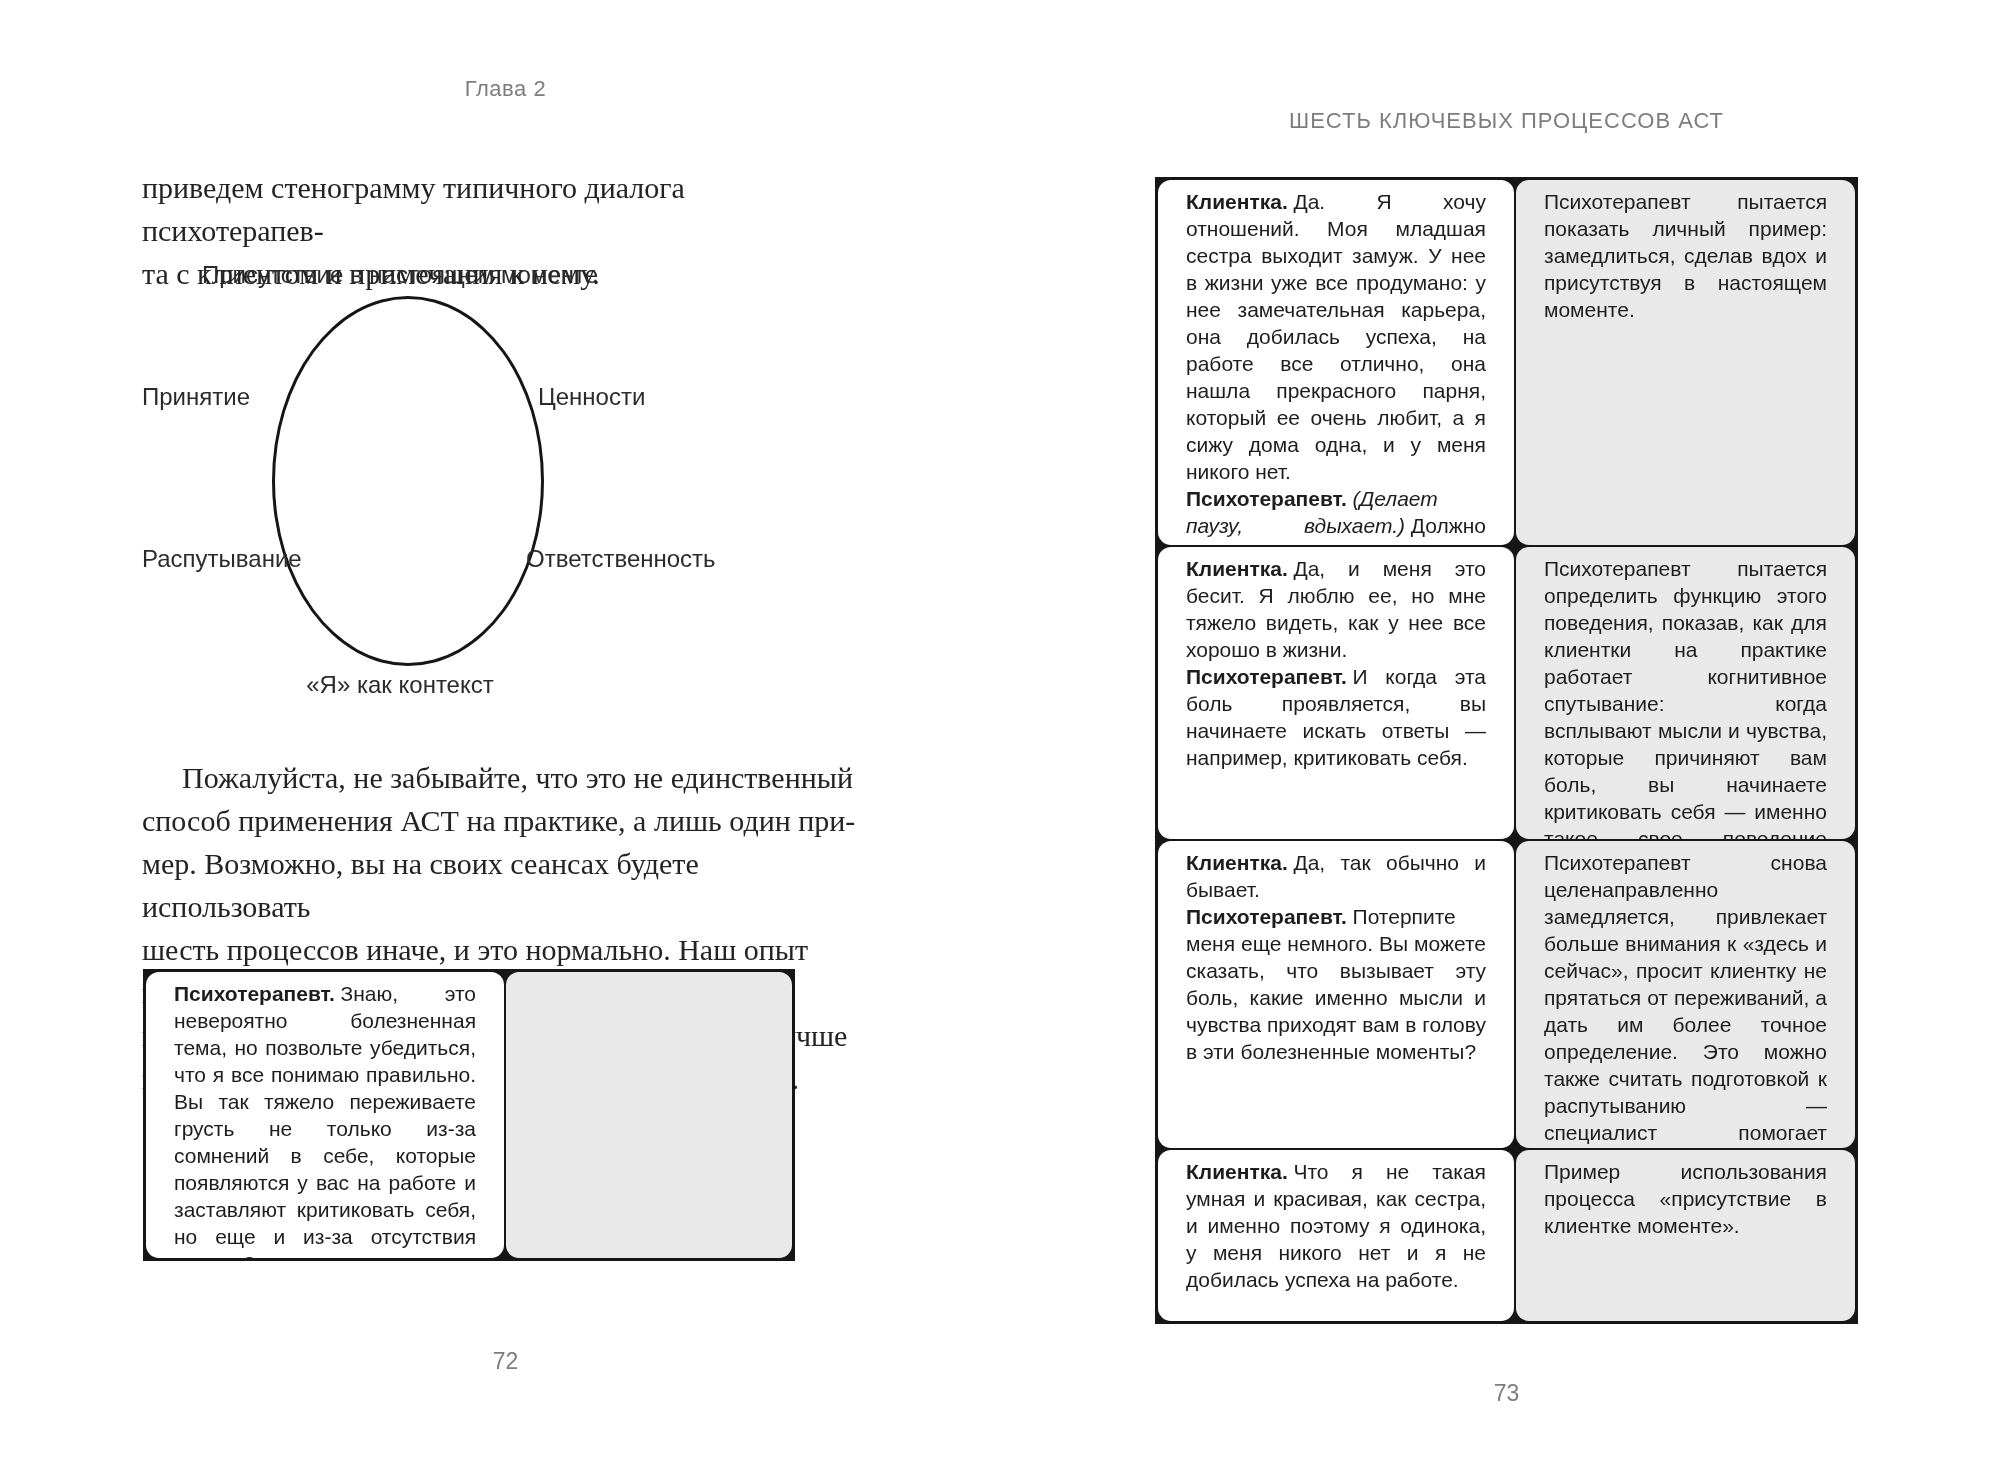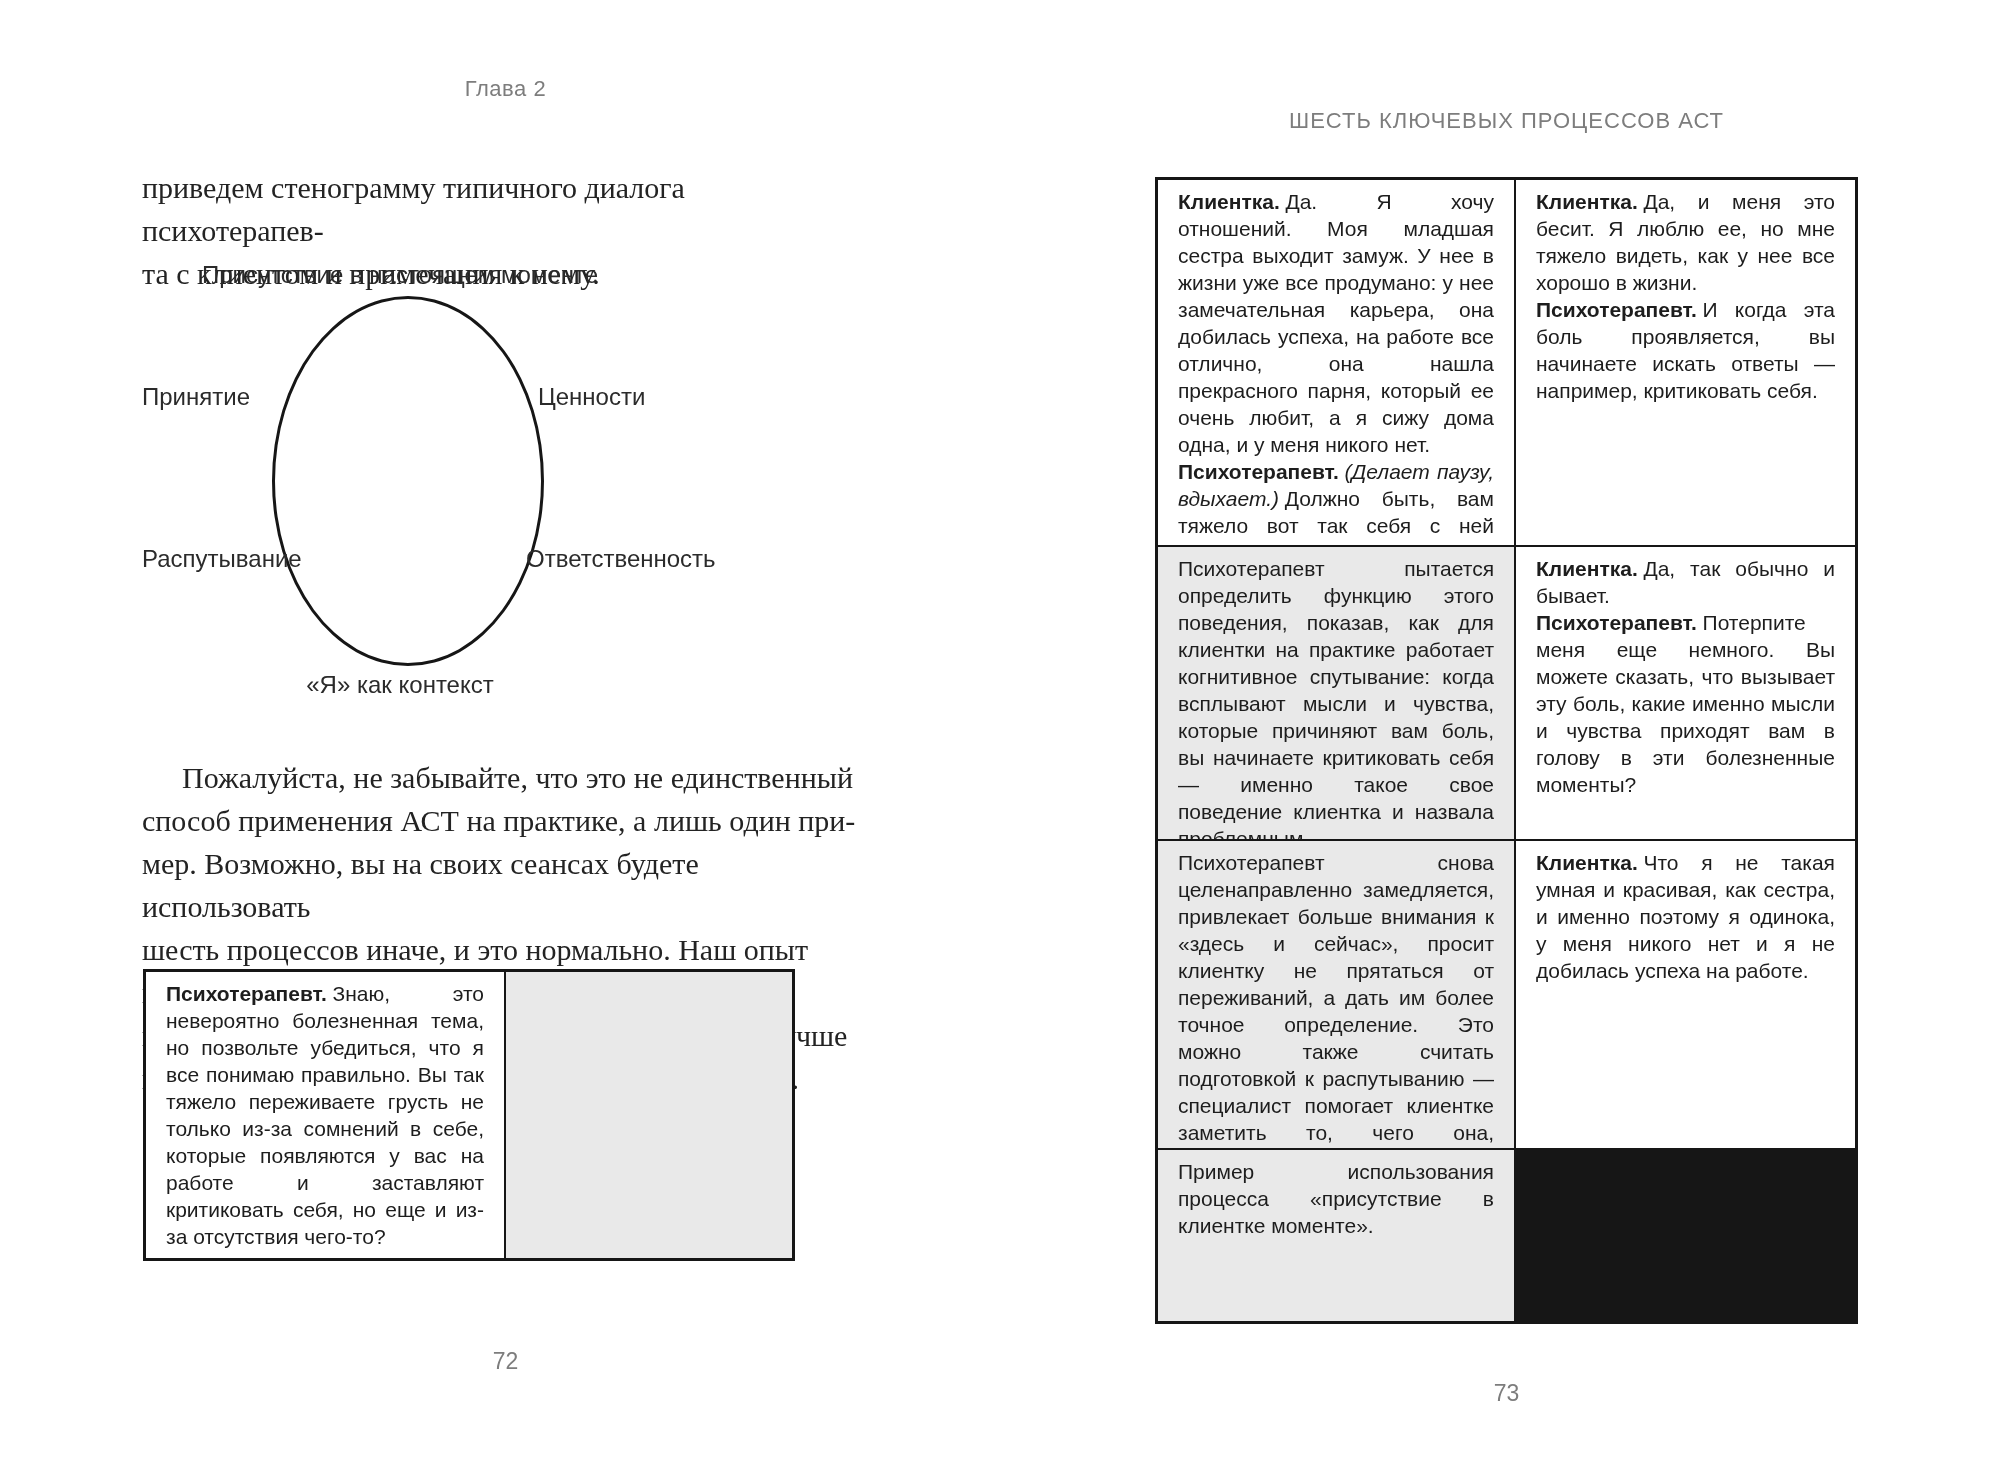--- a/index.html
+++ b/index.html
@@ -59,25 +59,26 @@
     grid-template-columns:358px 1fr;
     grid-template-rows:286px;
   }
   #rightTable{
     left:0;top:145px;width:703px;
     grid-template-columns:356px 1fr;
     grid-template-rows:365px 292px 307px 171px;
   }
   .cell{
     background:#ffffff;
-    padding:8px 20px;
+    padding:8px 28px;
     font-size:21px;line-height:27px;
     text-align:justify;
     color:#1d1d1d;
     overflow:hidden;
+    border-radius:13px;
   }
   .cell.gray{background:#e9e9e9;}
   .turn{margin:0;}
   .turn strong{font-weight:bold;}
   .turn em{font-style:italic;}
   .turn strong:not(:empty){margin-right:.27em;}
   .turn em:not(:empty){margin-right:.27em;}
 
   .pageno{
     position:absolute;top:1348px;left:0;width:100%;
@@ -124,20 +125,21 @@
 <section class="page" id="rightPage">
 
   <div class="running-head">ШЕСТЬ КЛЮЧЕВЫХ ПРОЦЕССОВ АСТ</div>
 
   <div class="dtable" id="rightTable">
 
     <div class="cell">
       <p class="turn"><strong>Клиентка.</strong><span>Да. Я хочу отношений. Моя младшая сестра выходит замуж. У нее в жизни уже все продумано: у нее замечательная карьера, она добилась успеха, на работе все отлично, она нашла прекрасного парня, который ее очень любит, а я сижу дома одна, и у меня никого нет.</span></p>
       <p class="turn"><strong>Психотерапевт.</strong><em>(Делает паузу, вдыхает.)</em><span>Должно быть, вам тяжело вот так себя с ней сравнивать.</span></p>
     </div>
+    <div class="cell gray">Психотерапевт пытается показать личный пример: замедлиться, сделав вдох и присутствуя в настоящем моменте.</div>
 
     <div class="cell">
       <p class="turn"><strong>Клиентка.</strong><span>Да, и меня это бесит. Я люблю ее, но мне тяжело видеть, как у нее все хорошо в жизни.</span></p>
       <p class="turn"><strong>Психотерапевт.</strong><span>И когда эта боль проявляется, вы начинаете искать ответы — например, критиковать себя.</span></p>
     </div>
     <div class="cell gray">Психотерапевт пытается определить функцию этого поведения, показав, как для клиентки на практике работает когнитивное спутывание: когда всплывают мысли и чувства, которые причиняют вам боль, вы начинаете критиковать себя — именно такое свое поведение клиентка и назвала проблемным.</div>
 
     <div class="cell">
       <p class="turn"><strong>Клиентка.</strong><span>Да, так обычно и бывает.</span></p>
       <p class="turn"><strong>Психотерапевт.</strong><span>Потерпите меня еще немного. Вы можете сказать, что вызывает эту боль, какие именно мысли и чувства приходят вам в голову в эти болезненные моменты?</span></p>

